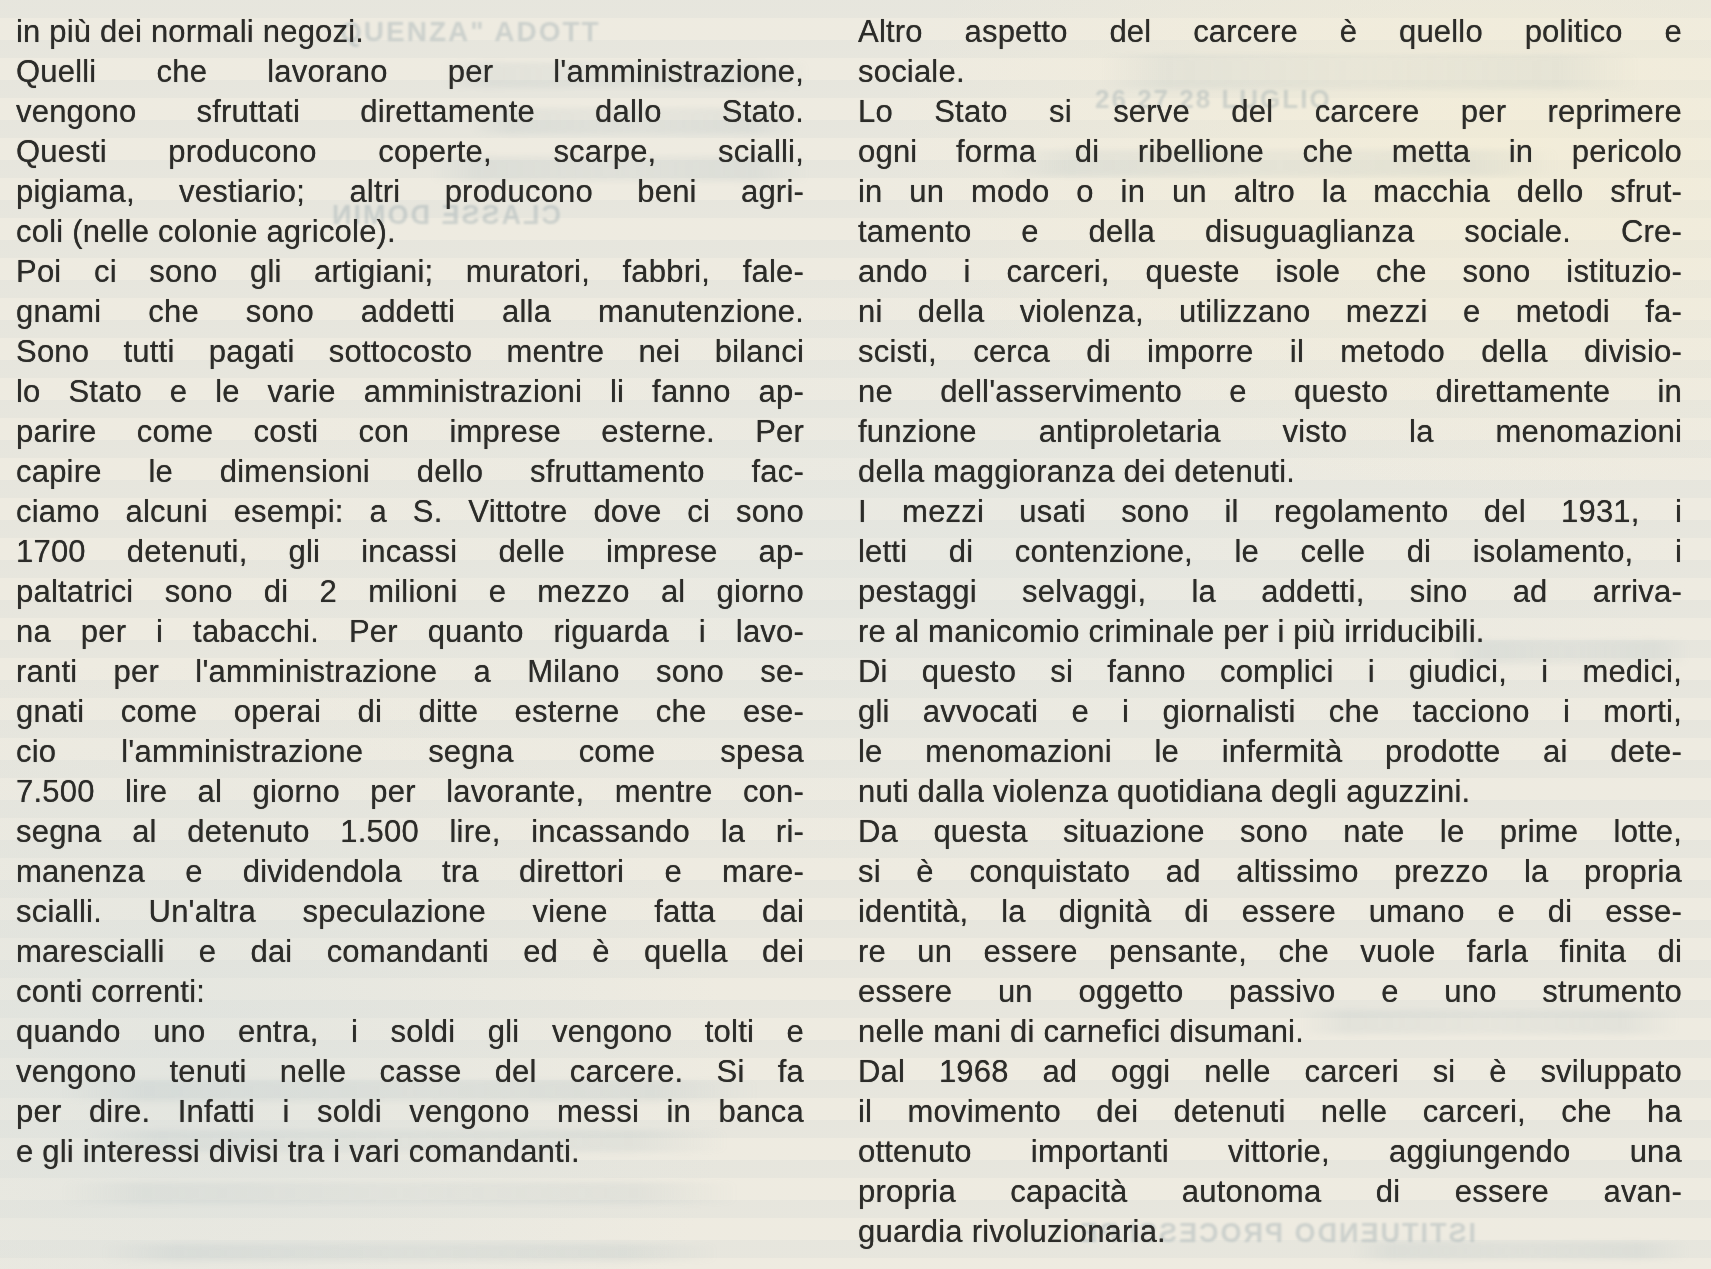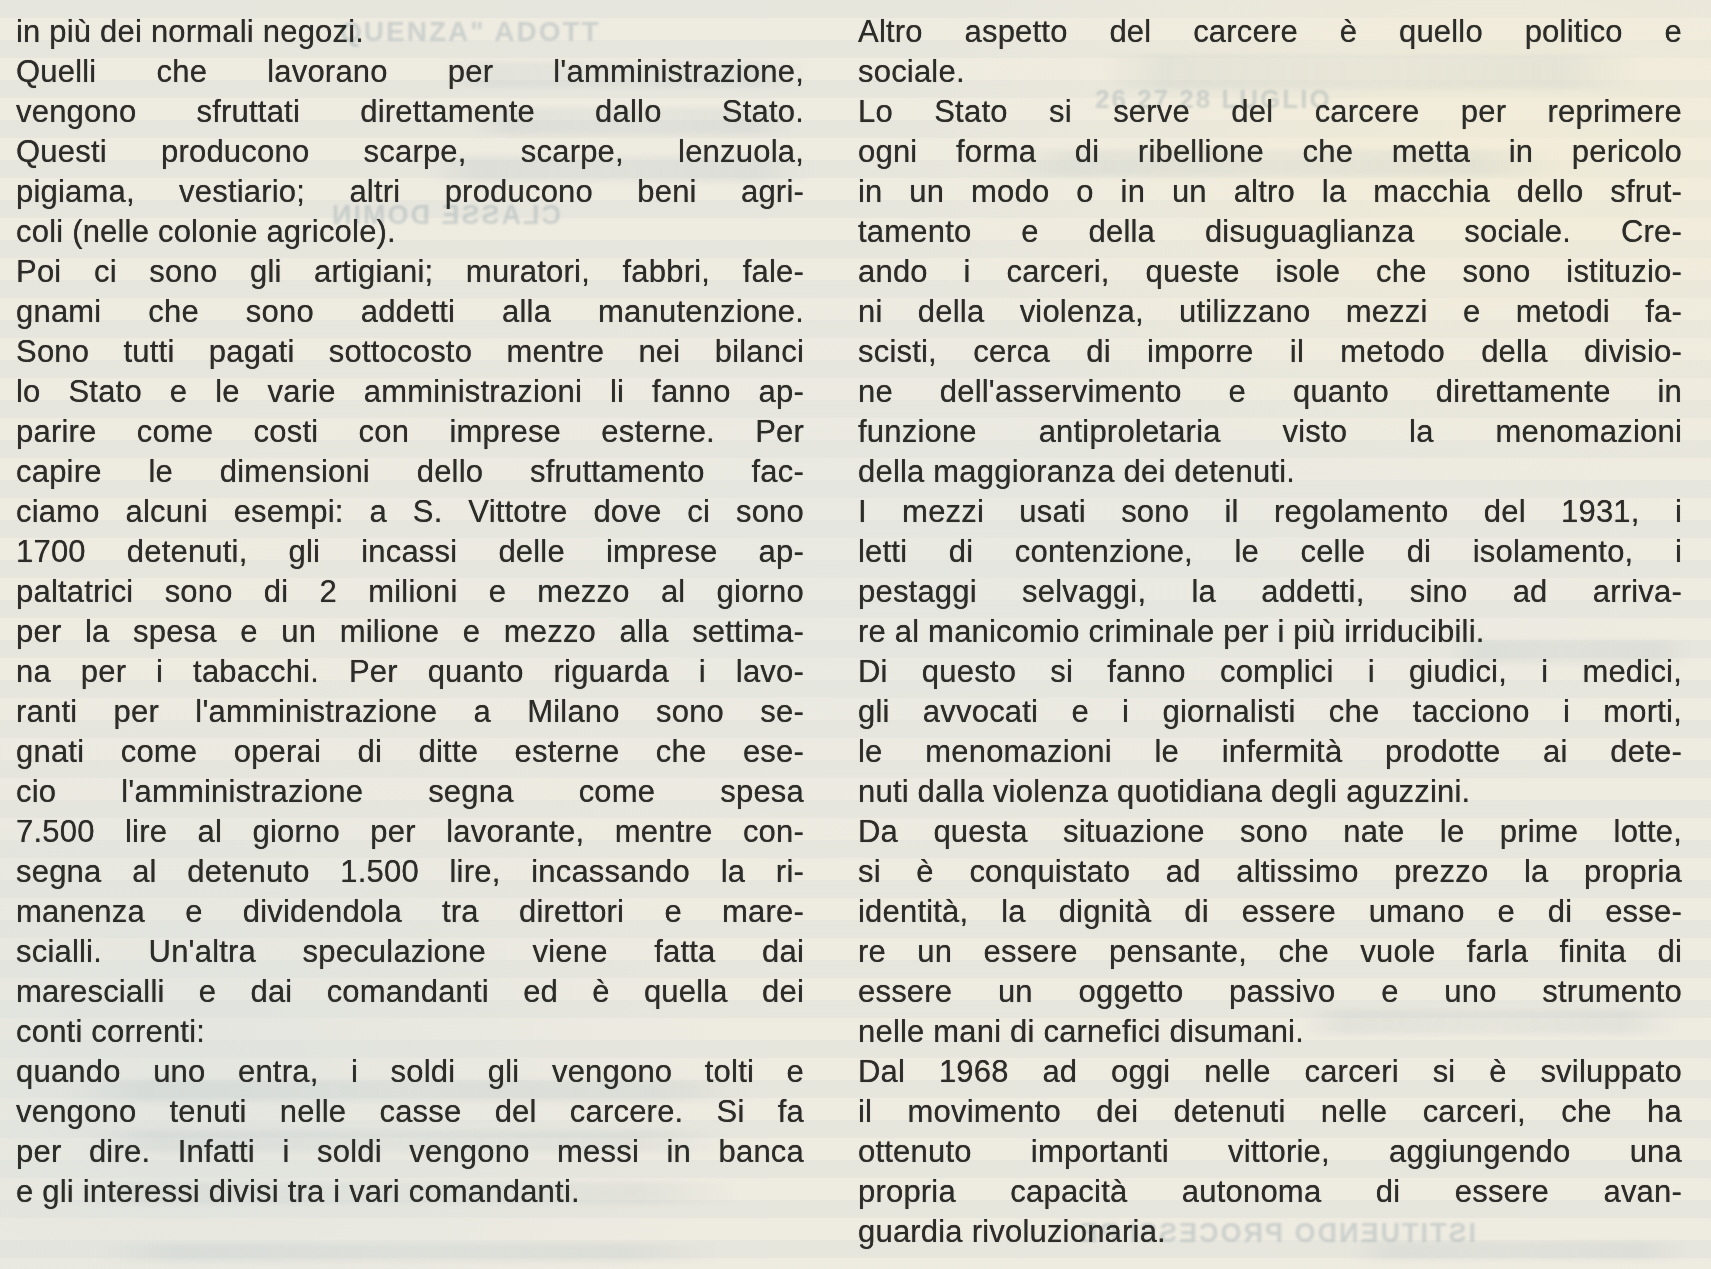--- a/index.html
+++ b/index.html
@@ -85,33 +85,32 @@
       <div class="ghost" style="left: 340px; top: 16px; font-size: 28px;">QUENZA" ADOTT</div>
       <div class="ghost mirror" style="left: 330px; top: 200px; font-size: 27px;">CLASSE DOMIN</div>
       <div class="ghost" style="left: 1095px; top: 84px; font-size: 26px;">26  27  28 luglio</div>
       <div class="ghost mirror" style="left: 1078px; top: 1218px; font-size: 27px;">istituendo processi pe</div>
     </div>
 
   <div class="col col-left" id="column-left">
       <div class="line end">in più dei normali negozi.</div>
       <div class="line">Quelli che lavorano per l'amministrazione,</div>
       <div class="line">vengono sfruttati direttamente dallo Stato.</div>
-      <div class="line">Questi producono scarpe, scarpe, lenzuola,</div>
+      <div class="line">Questi producono coperte, scarpe, scialli,</div>
       <div class="line">pigiama, vestiario; altri producono beni agri-</div>
       <div class="line end">coli (nelle colonie agricole).</div>
       <div class="line">Poi ci sono gli artigiani; muratori, fabbri, fale-</div>
       <div class="line">gnami che sono addetti alla manutenzione.</div>
       <div class="line">Sono tutti pagati sottocosto mentre nei bilanci</div>
       <div class="line">lo Stato e le varie amministrazioni li fanno ap-</div>
       <div class="line">parire come costi con imprese esterne. Per</div>
       <div class="line">capire le dimensioni dello sfruttamento fac-</div>
       <div class="line">ciamo alcuni esempi: a S. Vittotre dove ci sono</div>
       <div class="line">1700 detenuti, gli incassi delle imprese ap-</div>
       <div class="line">paltatrici sono di 2 milioni e mezzo al giorno</div>
-      <div class="line">per la spesa e un milione e mezzo alla settima-</div>
       <div class="line">na per i tabacchi. Per quanto riguarda i lavo-</div>
       <div class="line">ranti per l'amministrazione a Milano sono se-</div>
       <div class="line">gnati come operai di ditte esterne che ese-</div>
       <div class="line">cio l'amministrazione segna come spesa</div>
       <div class="line">7.500 lire al giorno per lavorante, mentre con-</div>
       <div class="line">segna al detenuto 1.500 lire, incassando la ri-</div>
       <div class="line">manenza e dividendola tra direttori e mare-</div>
       <div class="line">scialli. Un'altra speculazione viene fatta dai</div>
       <div class="line">marescialli e dai comandanti ed è quella dei</div>
       <div class="line end">conti correnti:</div>
@@ -123,21 +122,21 @@
   <div class="col col-right" id="column-right">
       <div class="line">Altro aspetto del carcere è quello politico e</div>
       <div class="line end">sociale.</div>
       <div class="line">Lo Stato si serve del carcere per reprimere</div>
       <div class="line">ogni forma di ribellione che metta in pericolo</div>
       <div class="line">in un modo o in un altro la macchia dello sfrut-</div>
       <div class="line">tamento e della disuguaglianza sociale. Cre-</div>
       <div class="line">ando i carceri, queste isole che sono istituzio-</div>
       <div class="line">ni della violenza, utilizzano mezzi e metodi fa-</div>
       <div class="line">scisti, cerca di imporre il metodo della divisio-</div>
-      <div class="line">ne dell'asservimento e quanto direttamente in</div>
+      <div class="line">ne dell'asservimento e questo direttamente in</div>
       <div class="line">funzione antiproletaria visto la menomazioni</div>
       <div class="line end">della maggioranza dei detenuti.</div>
       <div class="line">I mezzi usati sono il regolamento del 1931, i</div>
       <div class="line">letti di contenzione, le celle di isolamento, i</div>
       <div class="line">pestaggi selvaggi, la addetti, sino ad arriva-</div>
       <div class="line end">re al manicomio criminale per i più irriducibili.</div>
       <div class="line">Di questo si fanno complici i giudici, i medici,</div>
       <div class="line">gli avvocati e i giornalisti che tacciono i morti,</div>
       <div class="line">le menomazioni le infermità prodotte ai dete-</div>
       <div class="line end">nuti dalla violenza quotidiana degli aguzzini.</div>

